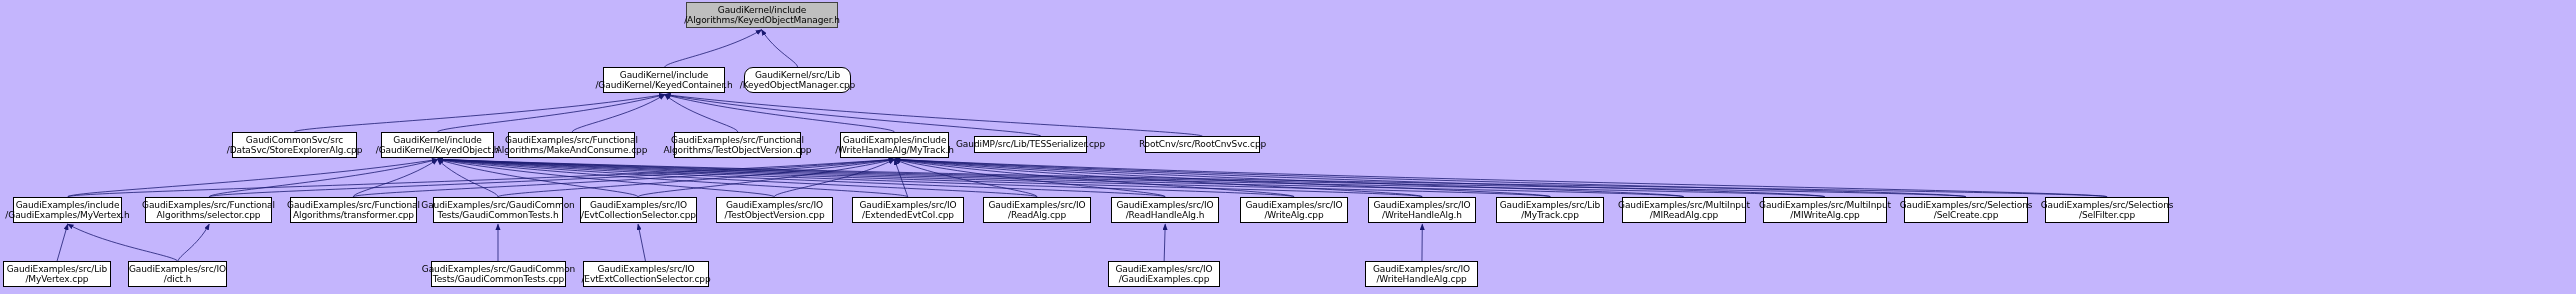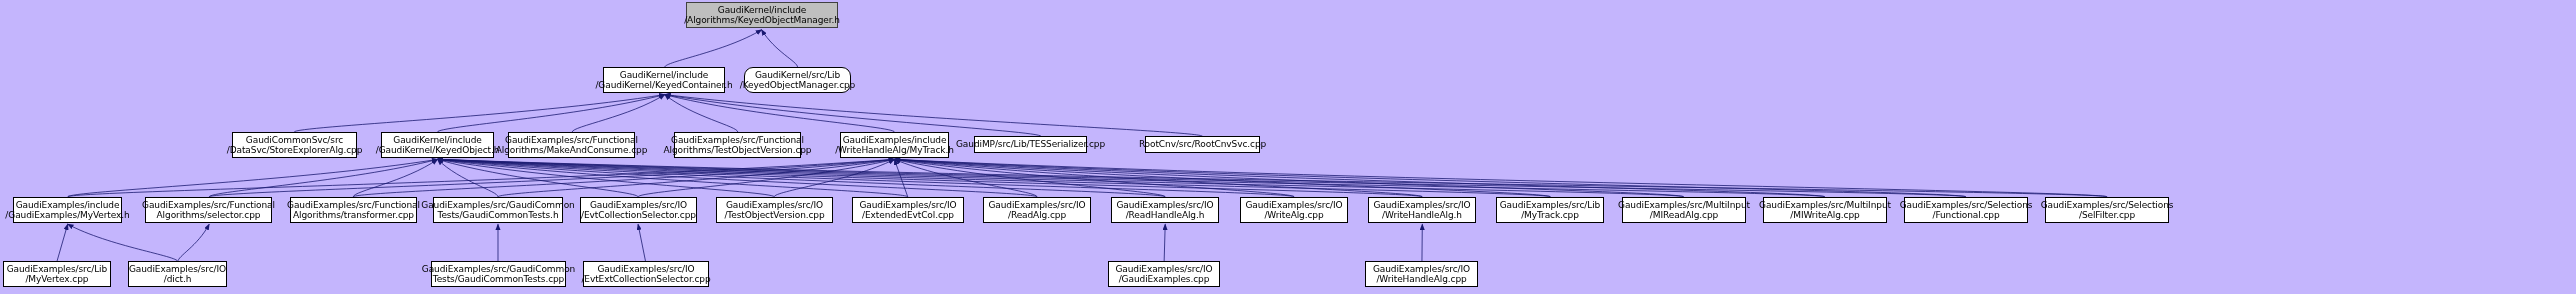--- a/index.html
+++ b/index.html
@@ -126,21 +126,21 @@
     <div class="node" style="left: 580px; top: 197px; width: 117px; height: 26px;"><span class="ln">GaudiExamples/src/IO</span><span class="ln">/EvtCollectionSelector.cpp</span></div>
     <div class="node" style="left: 716px; top: 197px; width: 117px; height: 26px;"><span class="ln">GaudiExamples/src/IO</span><span class="ln">/TestObjectVersion.cpp</span></div>
     <div class="node" style="left: 852px; top: 197px; width: 112px; height: 26px;"><span class="ln">GaudiExamples/src/IO</span><span class="ln">/ExtendedEvtCol.cpp</span></div>
     <div class="node" style="left: 983px; top: 197px; width: 108px; height: 26px;"><span class="ln">GaudiExamples/src/IO</span><span class="ln">/ReadAlg.cpp</span></div>
     <div class="node" style="left: 1111px; top: 197px; width: 108px; height: 26px;"><span class="ln">GaudiExamples/src/IO</span><span class="ln">/ReadHandleAlg.h</span></div>
     <div class="node" style="left: 1240px; top: 197px; width: 108px; height: 26px;"><span class="ln">GaudiExamples/src/IO</span><span class="ln">/WriteAlg.cpp</span></div>
     <div class="node" style="left: 1368px; top: 197px; width: 108px; height: 26px;"><span class="ln">GaudiExamples/src/IO</span><span class="ln">/WriteHandleAlg.h</span></div>
     <div class="node" style="left: 1496px; top: 197px; width: 108px; height: 26px;"><span class="ln">GaudiExamples/src/Lib</span><span class="ln">/MyTrack.cpp</span></div>
     <div class="node" style="left: 1622px; top: 197px; width: 124px; height: 26px;"><span class="ln">GaudiExamples/src/MultiInput</span><span class="ln">/MIReadAlg.cpp</span></div>
     <div class="node" style="left: 1763px; top: 197px; width: 124px; height: 26px;"><span class="ln">GaudiExamples/src/MultiInput</span><span class="ln">/MIWriteAlg.cpp</span></div>
-    <div class="node" style="left: 1904px; top: 197px; width: 124px; height: 26px;"><span class="ln">GaudiExamples/src/Selections</span><span class="ln">/Functional.cpp</span></div>
+    <div class="node" style="left: 1904px; top: 197px; width: 124px; height: 26px;"><span class="ln">GaudiExamples/src/Selections</span><span class="ln">/SelCreate.cpp</span></div>
     <div class="node" style="left: 2045px; top: 197px; width: 124px; height: 26px;"><span class="ln">GaudiExamples/src/Selections</span><span class="ln">/SelFilter.cpp</span></div>
     <div class="node" style="left: 2.9px; top: 261px; width: 108px; height: 26px;"><span class="ln">GaudiExamples/src/Lib</span><span class="ln">/MyVertex.cpp</span></div>
     <div class="node" style="left: 128px; top: 261px; width: 99px; height: 26px;"><span class="ln">GaudiExamples/src/IO</span><span class="ln">/dict.h</span></div>
     <div class="node" style="left: 431px; top: 261px; width: 135px; height: 26px;"><span class="ln">GaudiExamples/src/GaudiCommon</span><span class="ln">Tests/GaudiCommonTests.cpp</span></div>
     <div class="node" style="left: 583px; top: 261px; width: 126px; height: 26px;"><span class="ln">GaudiExamples/src/IO</span><span class="ln">/EvtExtCollectionSelector.cpp</span></div>
     <div class="node" style="left: 1108px; top: 261px; width: 112px; height: 26px;"><span class="ln">GaudiExamples/src/IO</span><span class="ln">/GaudiExamples.cpp</span></div>
     <div class="node" style="left: 1365px; top: 261px; width: 113px; height: 26px;"><span class="ln">GaudiExamples/src/IO</span><span class="ln">/WriteHandleAlg.cpp</span></div>
   </div>
 
 

